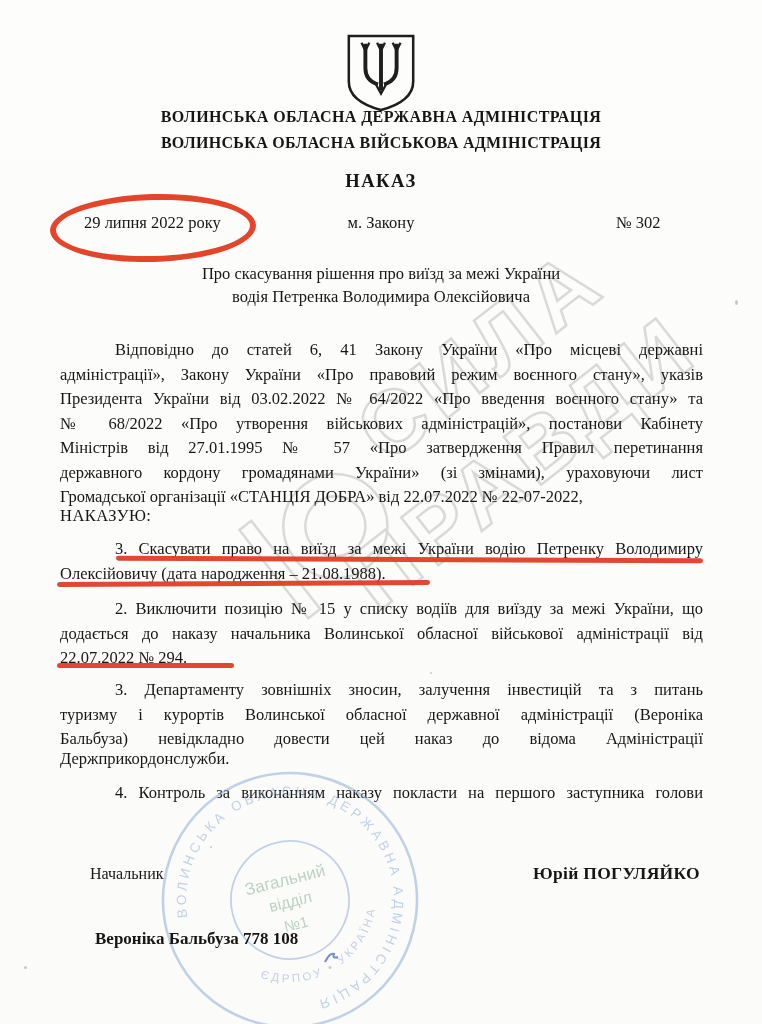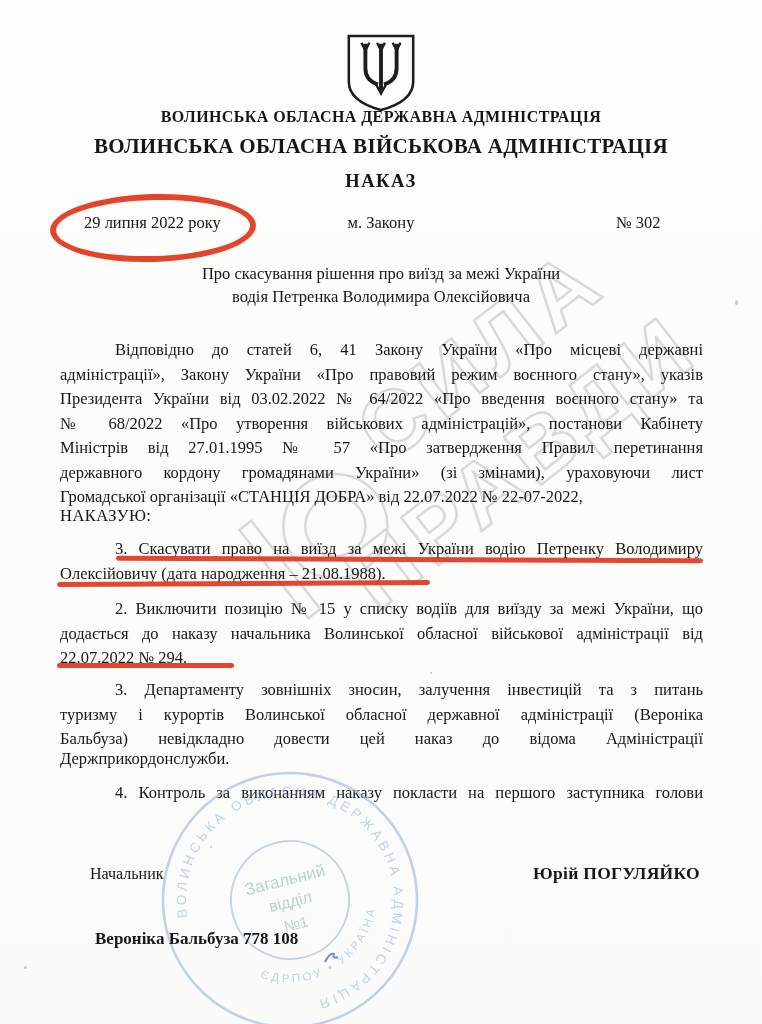--- a/index.html
+++ b/index.html
@@ -4,21 +4,21 @@
 <style>
   html,body{margin:0;padding:0;}
   .page{
     position:relative;width:762px;height:1024px;overflow:hidden;
     background:linear-gradient(180deg,#fdfdfc 0%,#fbfbf9 100%);
     font-family:"Liberation Serif",serif;color:#161616;
   }
   .abs{position:absolute;}
   .center{left:0;right:0;text-align:center;}
   .org1{top:108px;font-size:16px;font-weight:700;letter-spacing:.4px;}
-  .org2{top:134px;font-size:21px;font-weight:700;letter-spacing:.3px;}
+  .org2{top:134px;font-size:16px;font-weight:700;letter-spacing:.3px;}
   .doctype{top:171px;font-size:18.5px;font-weight:700;letter-spacing:1.5px;}
   .daterow{top:213px;font-size:16.5px;}
   .date{left:84px;}
   .place{left:0;right:0;text-align:center;}
   .number{left:616px;}
   .title1{top:264px;font-size:16.5px;}
   .title2{top:287px;font-size:16.5px;}
   .ln{position:absolute;left:60px;width:643px;font-size:16.5px;line-height:24px;white-space:nowrap;}
   .just{white-space:normal;text-align:justify;text-align-last:justify;}
   .ind{padding-left:55px;width:588px;}

